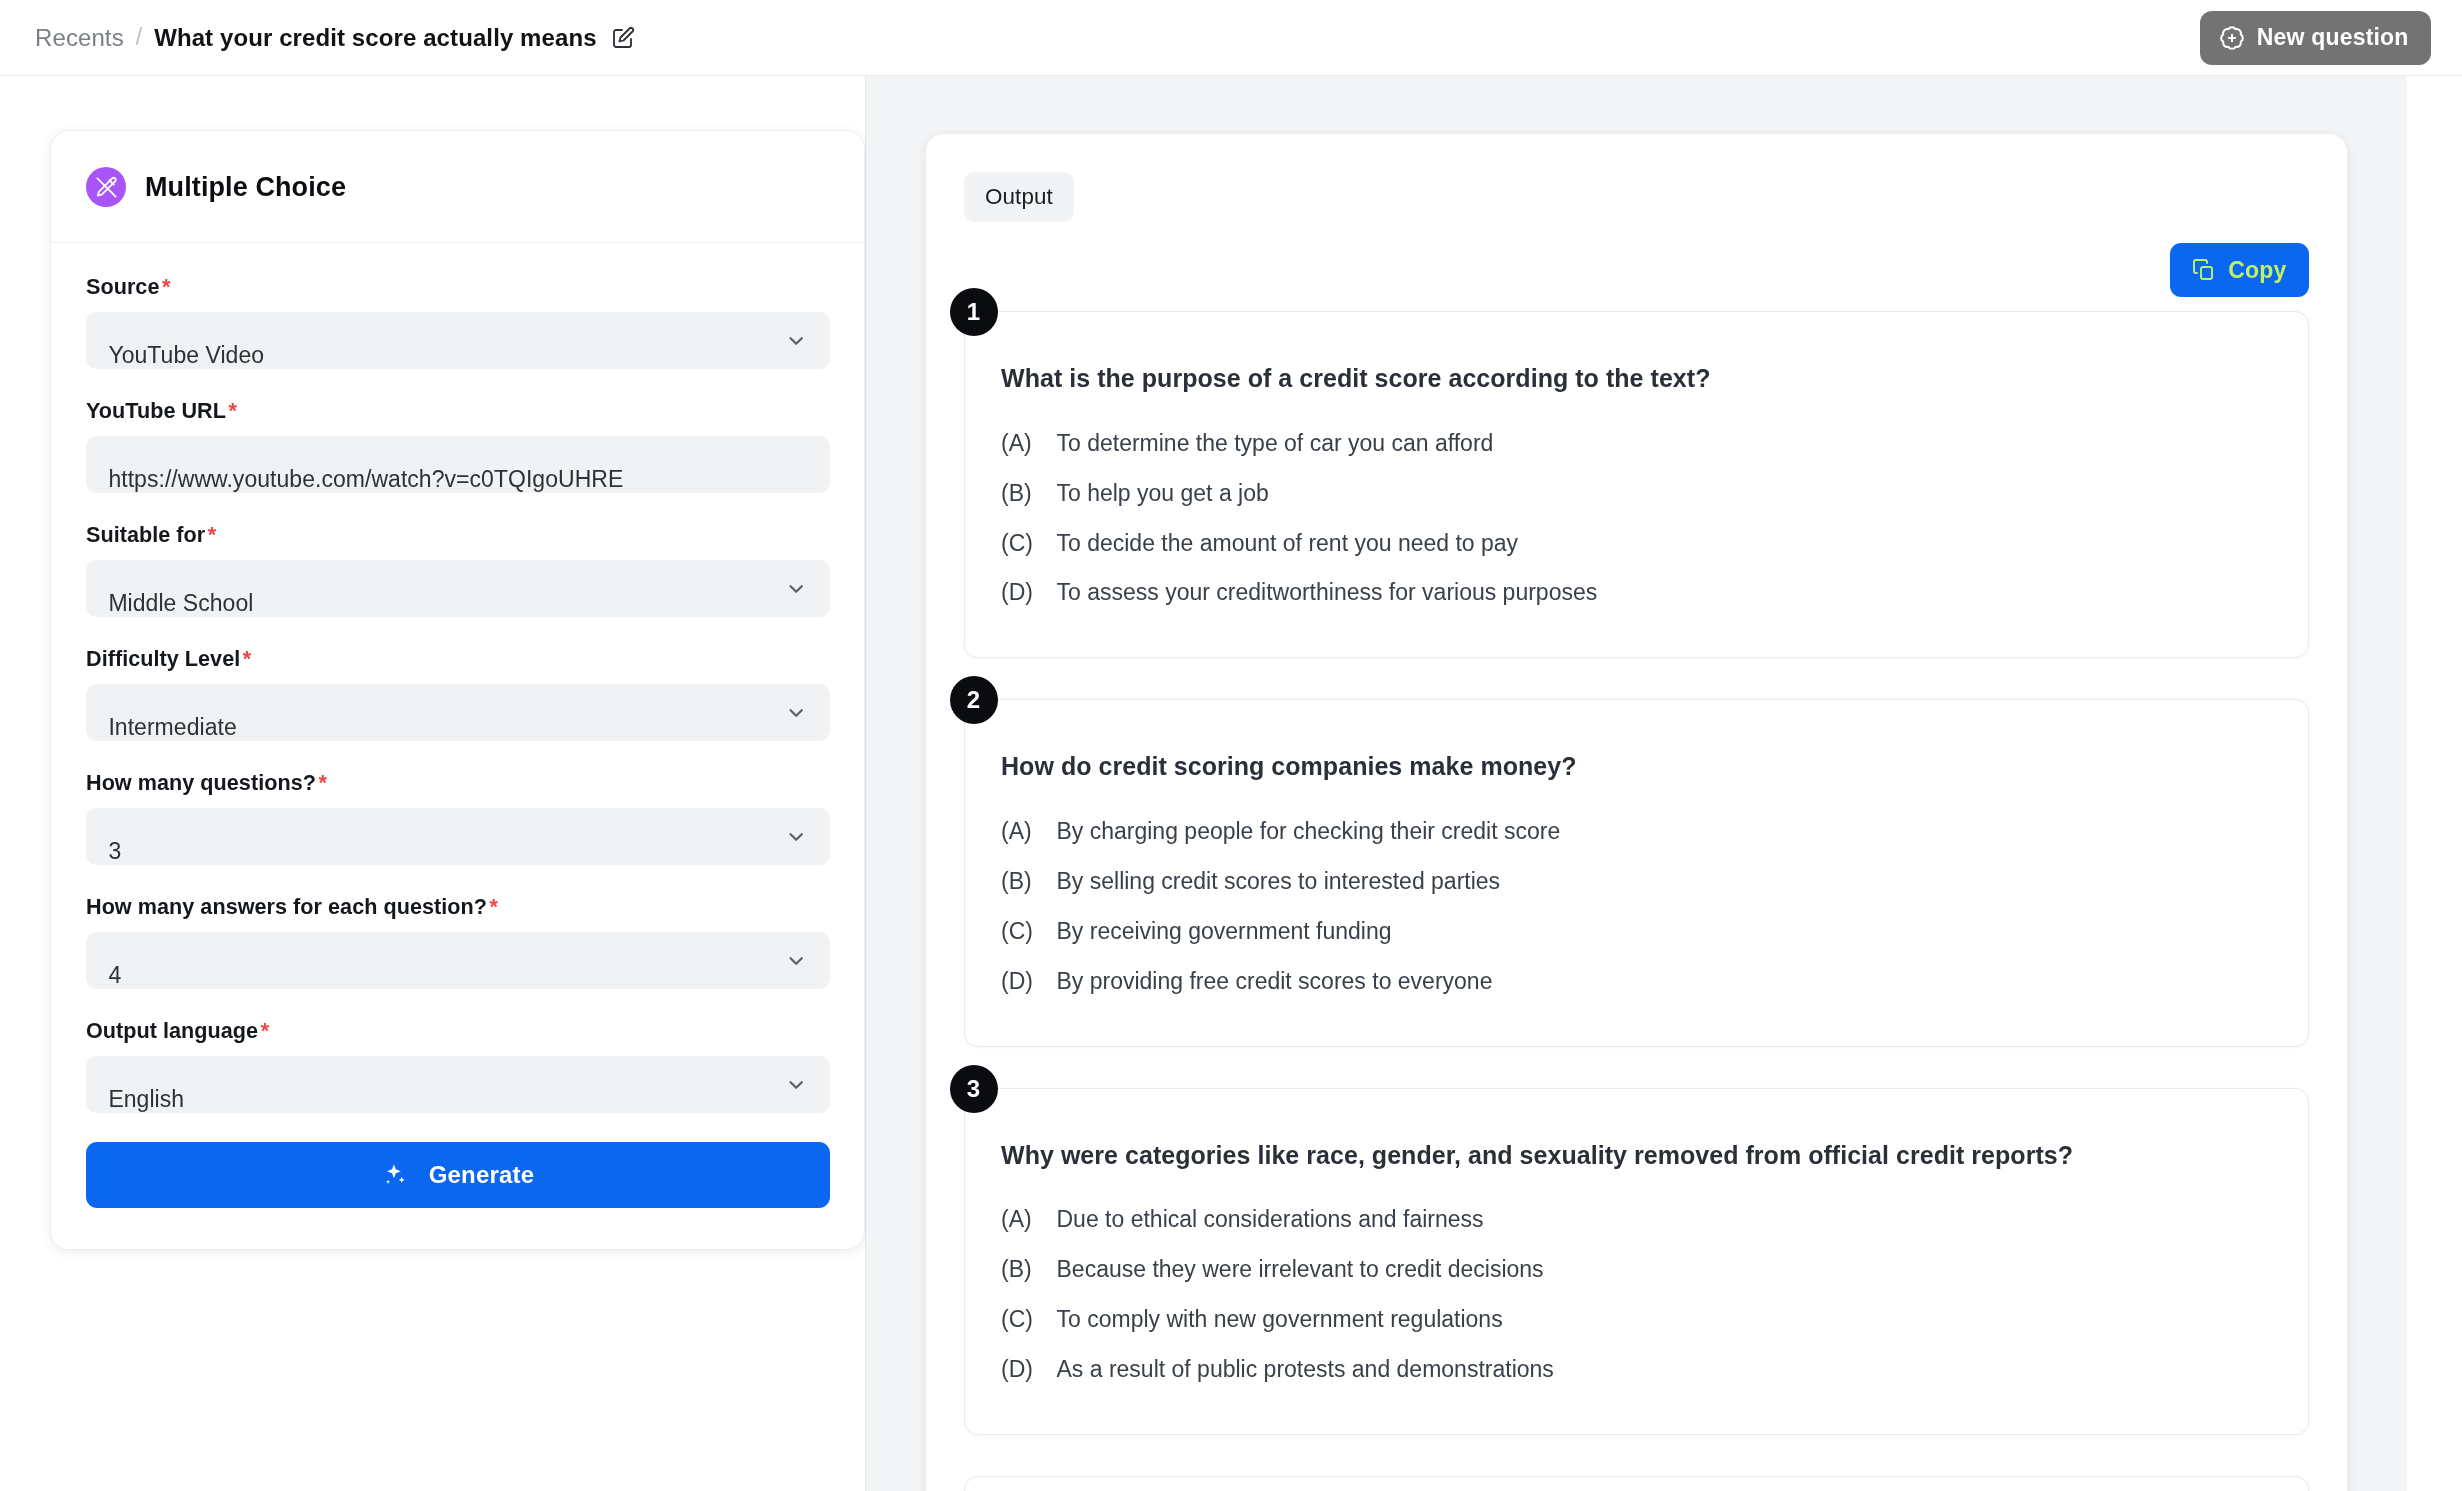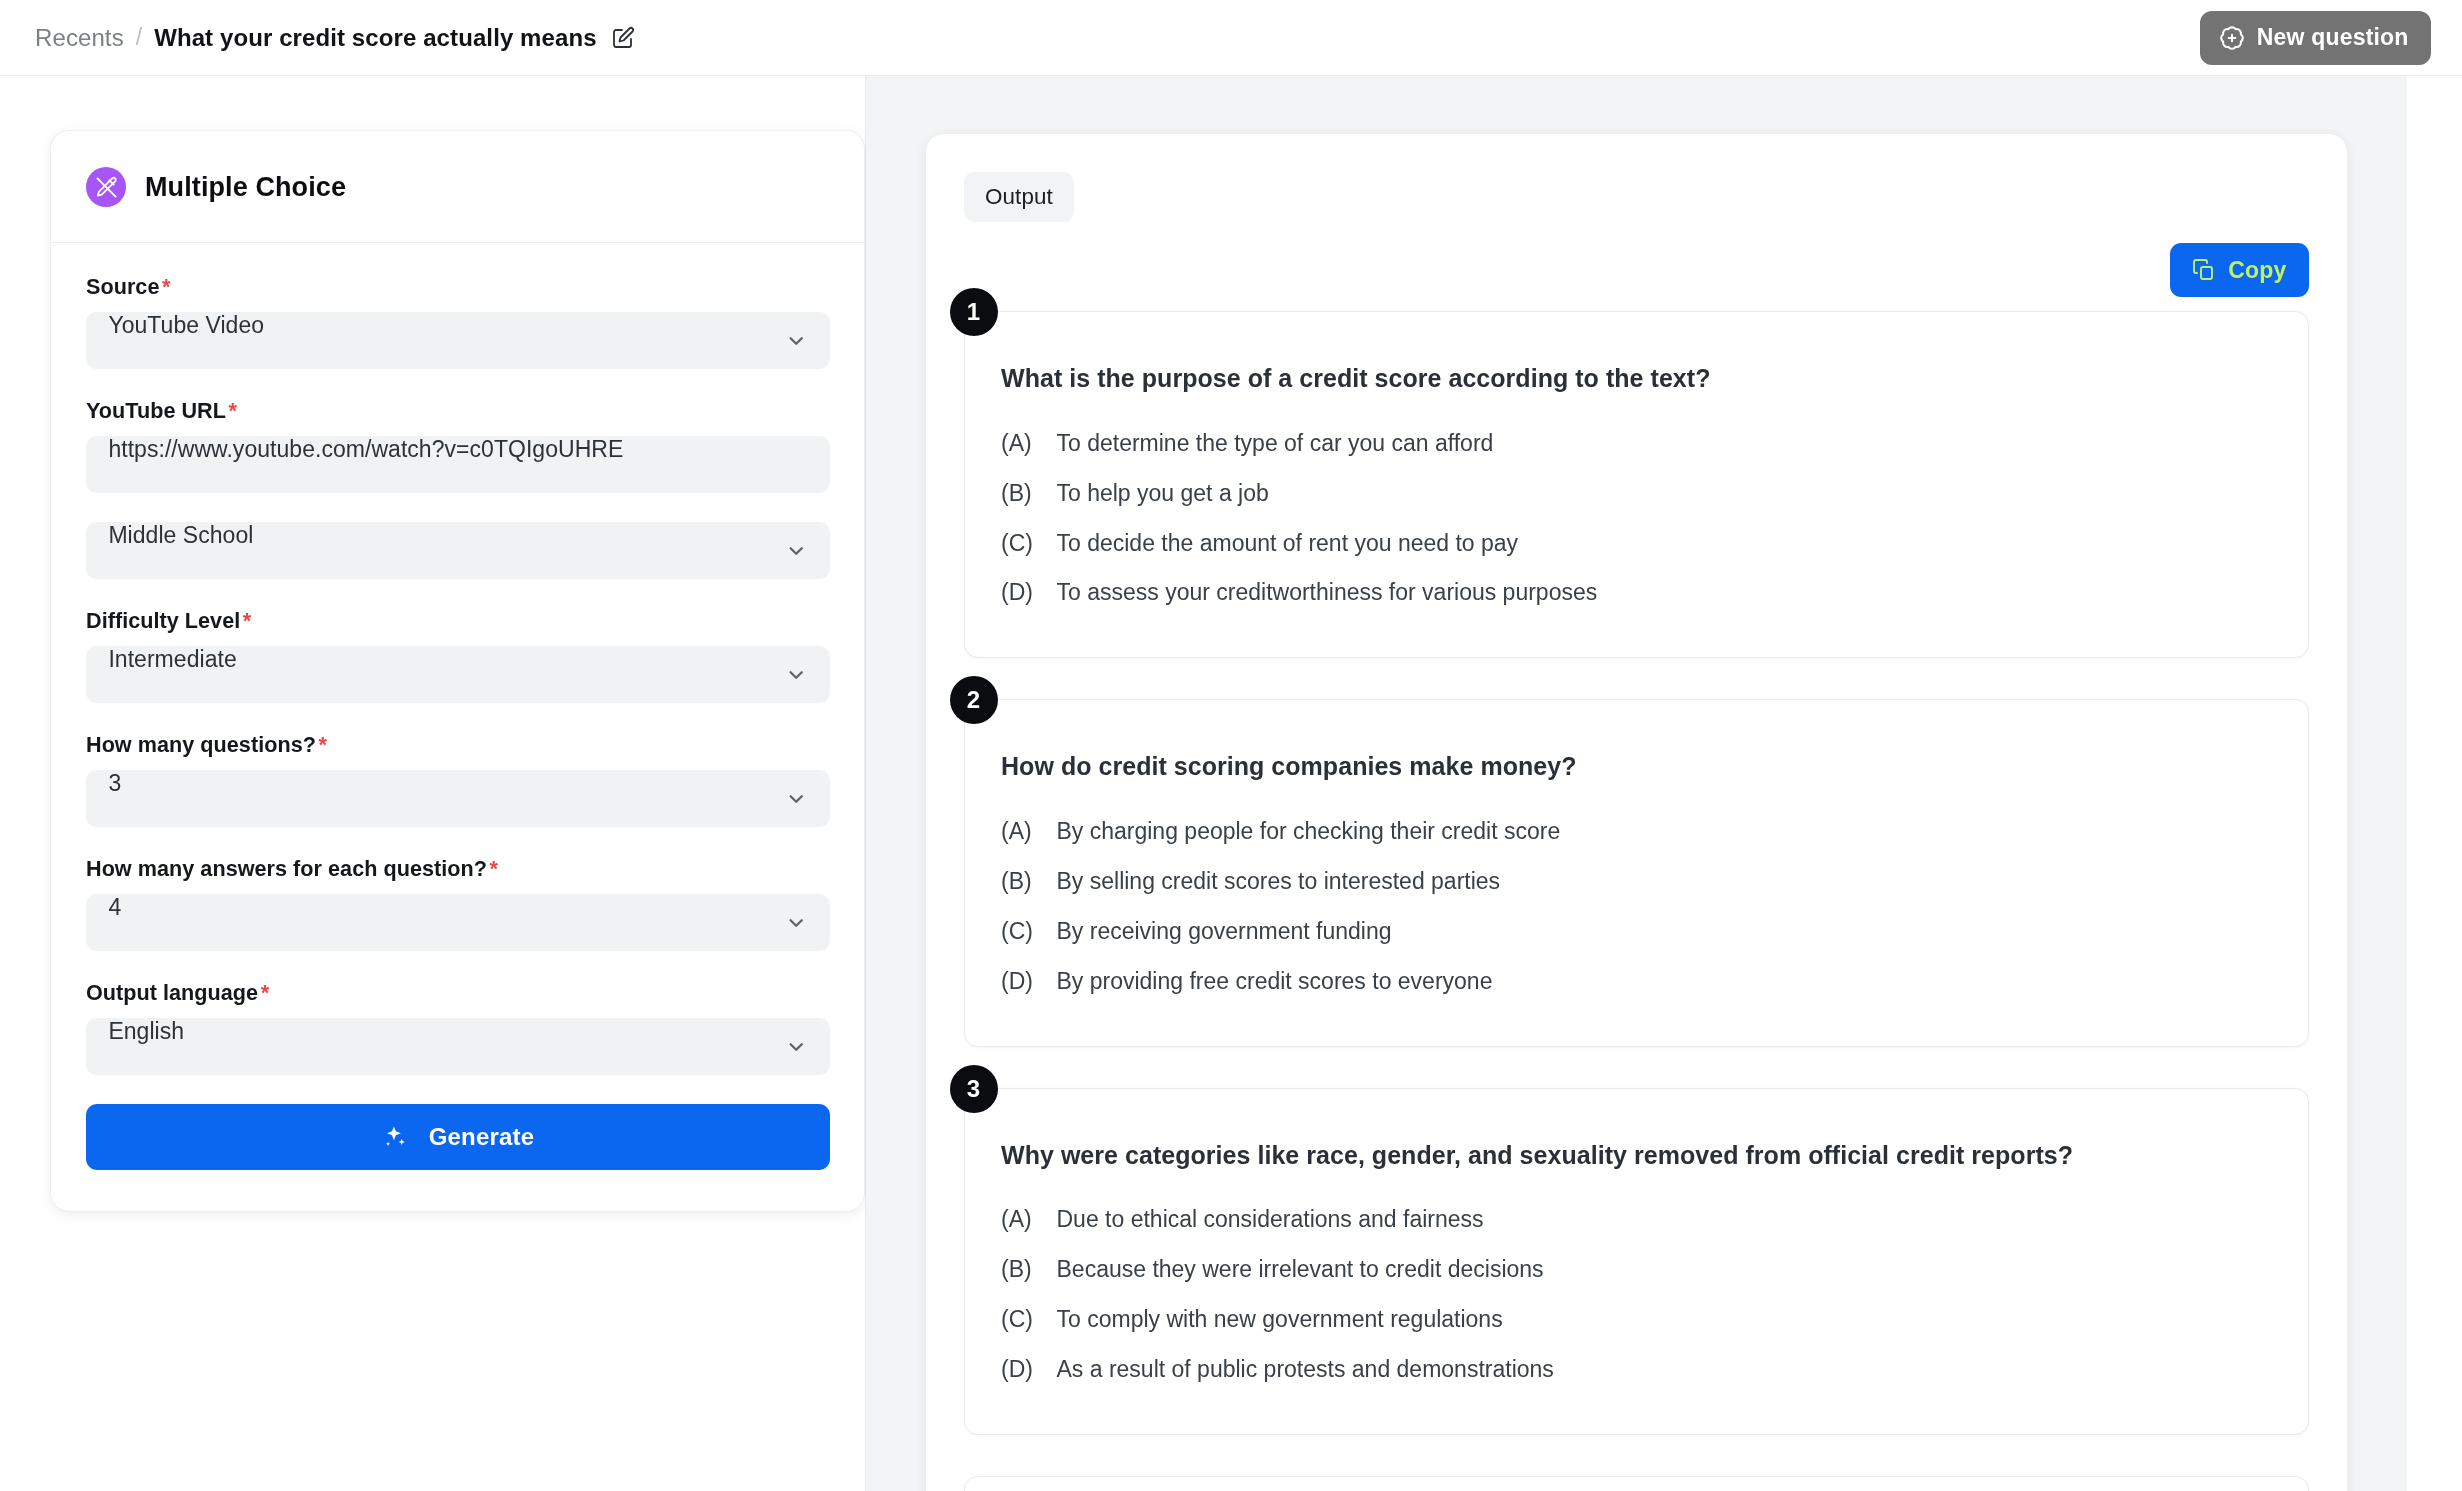--- a/index.html
+++ b/index.html
@@ -133,21 +133,21 @@
     letter-spacing: 0.04px;
   }
   .req { color: #ef4444; font-weight: bold; margin-left: 2.6px; }
   .control {
     position: relative;
     width: 744px;
     height: 57px;
     background: #f1f2f4;
     border-radius: 10.4px;
     display: flex;
-    align-items: flex-start;
+    align-items: flex-end;
     padding: 0 22.4px;
     cursor: pointer;
   }
   .control.text-input { cursor: text; }
   .control-value {
     font-size: 23px;
     color: #2d3138;
     letter-spacing: 0.04px;
     white-space: nowrap;
     overflow: hidden;
@@ -335,20 +335,23 @@
         <div class="field">
           <div class="field-label">
             <span>YouTube URL</span><span class="req">*</span>
           </div>
           <div class="control text-input">
             <span class="control-value">https://www.youtube.com/watch?v=c0TQIgoUHRE</span>
           </div>
         </div>
 
         <div class="field">
+          <div class="field-label">
+            <span>Suitable for</span><span class="req">*</span>
+          </div>
           <div class="control">
             <span class="control-value">Middle School</span>
             <span class="chev">
               <svg width="22.4" height="22.4" viewBox="0 0 24 24" fill="none" stroke="currentColor" stroke-width="2.4" stroke-linecap="round" stroke-linejoin="round">
                   <polyline points="6 9 12 15 18 9"></polyline>
                 </svg>
             </span>
           </div>
         </div>
 

